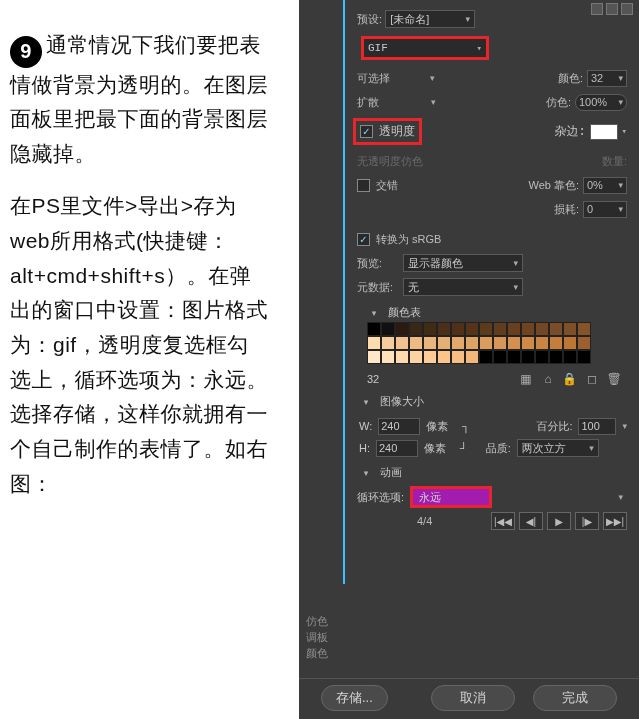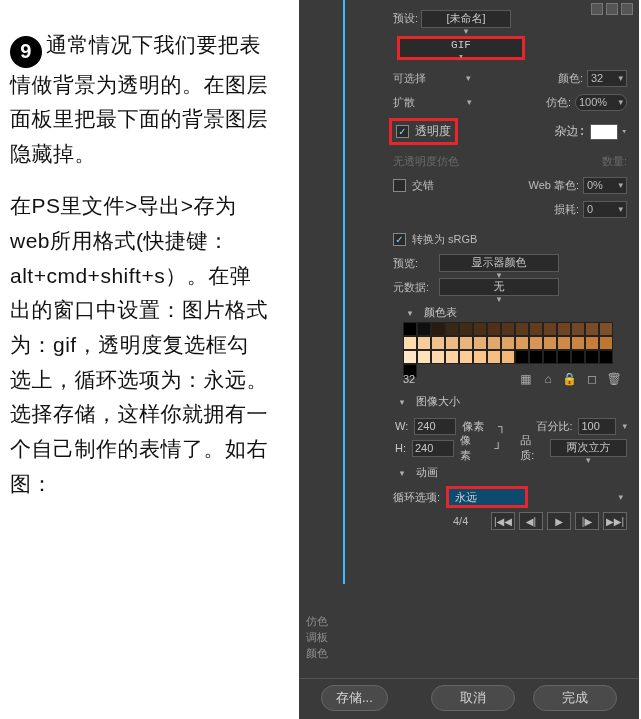--- a/index.html
+++ b/index.html
@@ -23,35 +23,35 @@
     letter-spacing: 0.5px; margin-bottom: 18px;
   }
   .para-first { text-indent: 0; }
   .para-first .step-badge { vertical-align: -6px; }
 
   .right-col {
     width: 340px; float: right; height: 719px;
     background: #3a3a3a; position: relative; margin-right: 2px;
     color: #c8c8c8; font-size: 12px;
   }
-  .panel-inner { padding: 6px 0 0 16px; margin-left: 20px; }
+  .panel-inner { padding: 6px 0 0 0; }
   .vline {
     position: absolute; left: 44px; top: 0; width: 2px; height: 584px;
     background: #3cc0ff;
   }
   .row {
     display: flex; align-items: center;
     padding: 2px 12px 2px 58px; height: 24px;
     font-size: 11px; color: #bdbdbd;
   }
   .row-right { position:absolute; right:12px; display:flex; align-items:center; gap:4px; }
   .dropdown {
     background: #2a2a2a; border: 1px solid #5a5a5a;
     height: 18px; display:flex; align-items:center; justify-content:space-between;
-    padding: 0 4px; font-size: 11px; color:#c8c8c8;flex-direction:column;
+    padding: 0 4px; font-size: 11px; color:#c8c8c8;
   }
   .chev { font-size:9px; color:#aaa; }
   .numbox {
     background:#2a2a2a; border:1px solid #5a5a5a; height:17px;
     display:inline-flex; align-items:center; padding:0 3px; font-size:11px;
     justify-content: space-between;
   }
   .swatch {
     width:28px; height:16px; background:#fff; border:1px solid #5a5a5a;
     display:inline-block;
@@ -80,21 +80,21 @@
   .img-size input {
     background:#2a2a2a; border:1px solid #5a5a5a; color:#c8c8c8;
     height:17px; font-size:11px; padding:0 2px; width:42px;
   }
 
   .loop-row {
     margin: 6px 12px 0 58px; display:flex; align-items:center; gap:6px;
   }
   .loop-label { font-size:11px; }
   .loop-dd {
-    border:3px solid #e9252c; background:#0c4a6e; height:22px;
+    border:3px solid #e9252c; background:#a21caf; height:22px;
     display:flex; align-items:center; justify-content:space-between;
     width:82px; padding:0 6px; font-size:11px; color:#d0d0d0;
   }
   .frame-nav {
     display:flex; align-items:center; gap:4px; margin:4px 12px 6px 58px;
     font-size:11px; color:#bbb;
   }
   .play-btn { width:24px; height:18px; border:1px solid #666; background:#303030;
     display:inline-flex; align-items:center; justify-content:center; font-size:10px; }
 

